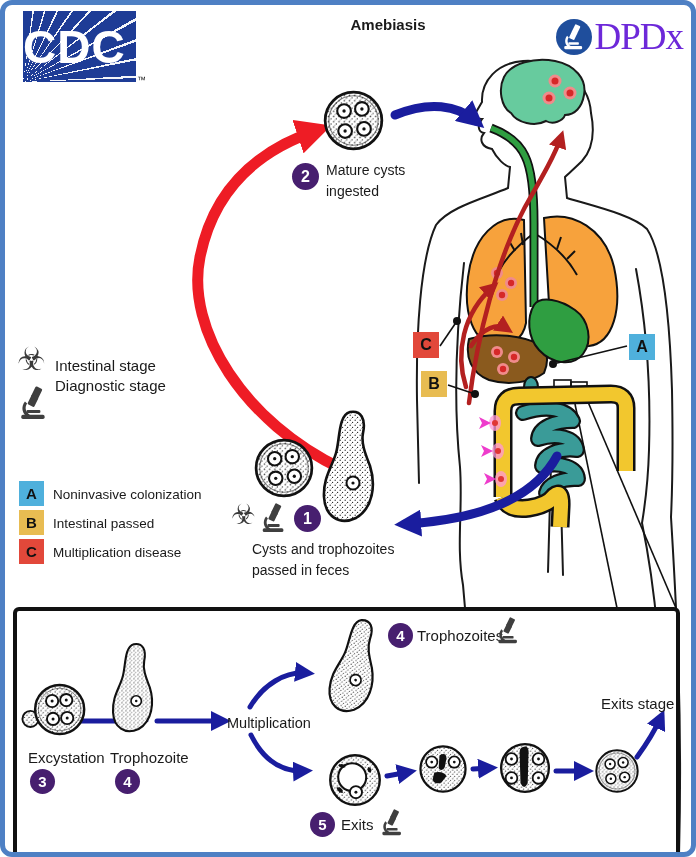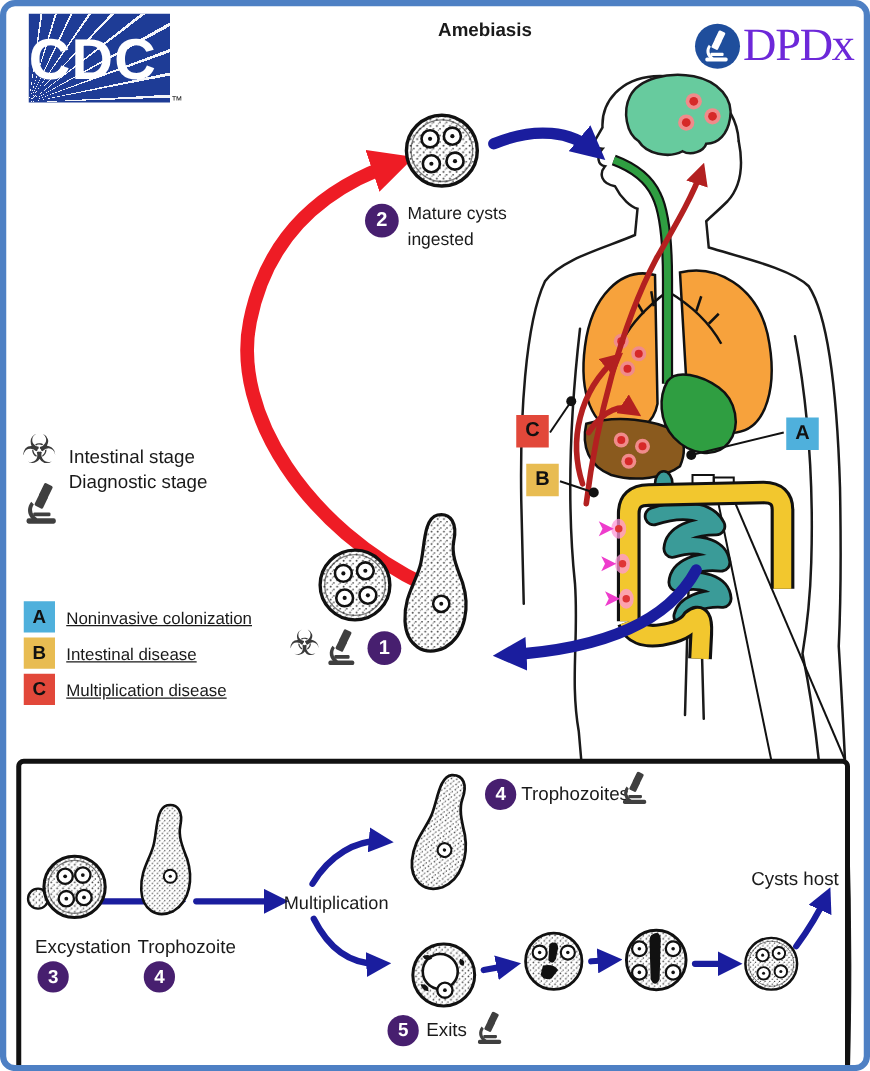--- a/index.html
+++ b/index.html
@@ -22,21 +22,21 @@
   
   .badge{background:#471f6f;color:#fff;border-radius:50%;display:flex;
     align-items:center;justify-content:center;font-weight:bold;}
   .b27{width:27px;height:27px;font-size:16px;}
   .b25{width:25px;height:25px;font-size:15px;}
   
   .stage-text{font-size:14px;line-height:21px;}
   .lbl15{font-size:15px;}
   .lbl14{font-size:14.5px;}
   .legend-text{font-size:15px;}
-  .abc-text{font-size:13.5px;text-decoration:underline;}
+  .abc-text{font-size:13.5px;}
   .bio{font-family:"DejaVu Sans",sans-serif;color:#3a3a3a;line-height:1;}
   .mic{fill:#3f3f3f;}
   .mic-white{fill:#ffffff;}
   
   .cbox{width:25px;height:25px;display:flex;align-items:center;justify-content:center;
     font-weight:bold;font-size:15px;color:#111;}
   .cbox-a{background:#4fb0dc;}
   .cbox-b{background:#e8bc52;}
   .cbox-c{background:#e2483a;}
   
@@ -278,40 +278,42 @@
   <div class="abs bio content" style="left:12px;top:338px;font-size:32px">☣</div>
   <div class="abs legend-text content" style="left:50px;top:352px">Intestinal stage</div>
   <svg class="abs content mic" style="left:12px;top:381px" width="34" height="34" viewBox="0 0 32 32">
       <use href="#micro"></use>
     </svg>
   <div class="abs legend-text content" style="left:50px;top:372px">Diagnostic stage</div>
 
   <div class="abs cbox cbox-a content" style="left:14px;top:476px">A</div>
   <div class="abs abc-text content" style="left:48px;top:482px">Noninvasive colonization</div>
   <div class="abs cbox cbox-b content" style="left:14px;top:505px">B</div>
-  <div class="abs abc-text content" style="left:48px;top:511px">Intestinal disease</div>
+  <div class="abs abc-text content" style="left:48px;top:511px">Intestinal passed</div>
   <div class="abs cbox cbox-c content" style="left:14px;top:534px">C</div>
   <div class="abs abc-text content" style="left:48px;top:540px">Multiplication disease</div>
 
   <div class="abs bodytag cbox-a" style="left:624px;top:329px">A</div>
   <div class="abs bodytag cbox-b" style="left:416px;top:366px">B</div>
   <div class="abs bodytag cbox-c" style="left:408px;top:327px">C</div>
 
   <svg class="abs content" style="left:248px;top:432px" width="62" height="62">
       <use href="#cyst4"></use>
     </svg>
   <svg class="abs content" style="left:314px;top:404px" width="60" height="118">
       <use href="#troph"></use>
     </svg>
   <div class="abs bio content" style="left:226px;top:496px;font-size:28px">☣</div>
   <svg class="abs content mic" style="left:254px;top:498px" width="30" height="30" viewBox="0 0 32 32">
       <use href="#micro"></use>
     </svg>
   <div class="abs badge b27 content" style="left:289px;top:500px">1</div>
   <div class="abs stage-text content" style="left:247px;top:534px;width:210px">
+    <div>Cysts and trophozoites</div>
+    <div>passed in feces</div>
   </div>
 
   <div class="abs bbox">
     <svg class="abs bbox-arrows" viewBox="0 0 651 235">
       <defs>
         <marker id="mbs" viewBox="0 0 10 10" refX="6" refY="5" markerWidth="4" markerHeight="4" orient="auto">
             <path d="M0,0 L10,5 L0,10 z" fill="#1a1d9e"></path>
           </marker>
       </defs>
       <g stroke="#1a1d9e" stroke-width="5" fill="none" stroke-linecap="round">
@@ -354,16 +356,16 @@
         <use href="#cystC"></use>
       </svg>
     <svg class="abs" style="left:577px;top:137px" width="46" height="46" viewBox="0 0 60 60">
         <use href="#cyst4"></use>
       </svg>
     <div class="abs badge b25" style="left:293px;top:201px">5</div>
     <div class="abs lbl15" style="left:324px;top:205px">Exits</div>
     <svg class="abs mic" style="left:362px;top:198px" width="27" height="27" viewBox="0 0 32 32">
         <use href="#micro"></use>
       </svg>
-    <div class="abs lbl15" style="left:584px;top:84px">Cysts host</div>
+    <div class="abs lbl15" style="left:584px;top:84px">Exits stage</div>
   </div>
 
 </div>
 
 </body></html>

